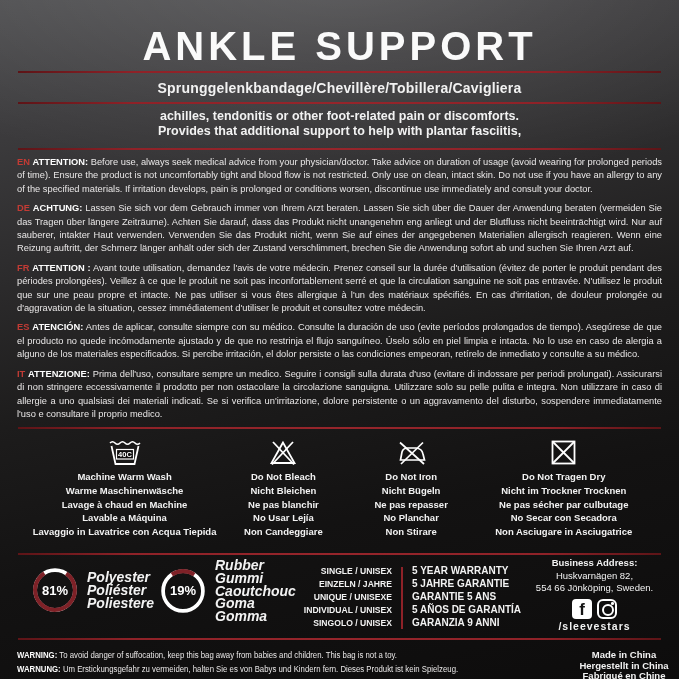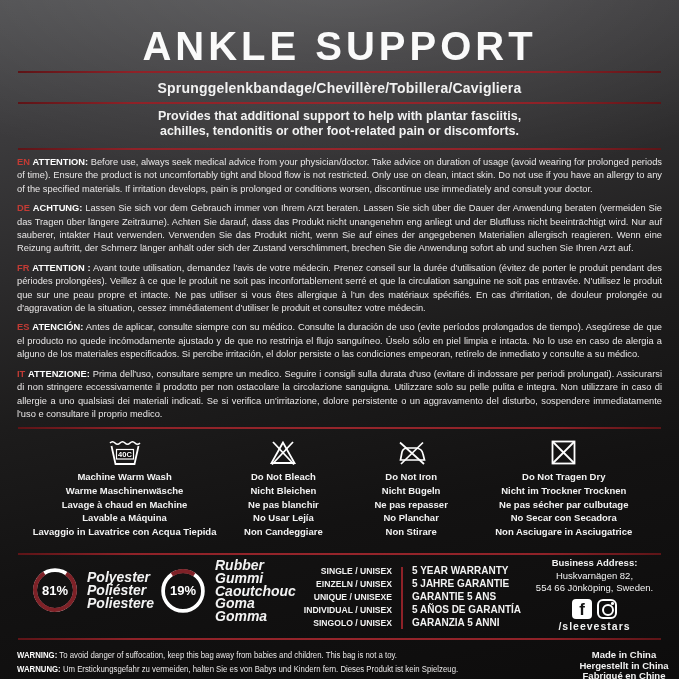--- a/index.html
+++ b/index.html
@@ -65,22 +65,22 @@
 </head>
 <body>
 
 <div class="poster">
 
   <div class="title">ANKLE SUPPORT</div>
   <div class="redline"></div>
   <div class="subtitle">Sprunggelenkbandage/Chevillère/Tobillera/Cavigliera</div>
   <div class="redline"></div>
   <div class="tagline">
+    <div>achilles, tendonitis or other foot-related pain or discomforts.</div>
     <div>Provides that additional support to help with plantar fasciitis,</div>
-    <div>achilles, tendonitis or other foot-related pain or discomforts.</div>
   </div>
   <div class="redline"></div>
 
   <div class="warn-block">
     <p class="warn"><span class="lang">EN</span> <span class="wlabel">ATTENTION:</span> <span>Before use, always seek medical advice from your physician/doctor. Take advice on duration of usage (avoid wearing for prolonged periods of time). Ensure the product is not uncomfortably tight and blood flow is not restricted. Only use on clean, intact skin. Do not use if you have an allergy to any of the specified materials. If irritation develops, pain is prolonged or conditions worsen, discontinue use immediately and consult your doctor.</span></p>
     <p class="warn"><span class="lang">DE</span> <span class="wlabel">ACHTUNG:</span> <span>Lassen Sie sich vor dem Gebrauch immer von Ihrem Arzt beraten. Lassen Sie sich über die Dauer der Anwendung beraten (vermeiden Sie das Tragen über längere Zeiträume). Achten Sie darauf, dass das Produkt nicht unangenehm eng anliegt und der Blutfluss nicht beeinträchtigt wird. Nur auf sauberer, intakter Haut verwenden. Verwenden Sie das Produkt nicht, wenn Sie auf eines der angegebenen Materialien allergisch reagieren. Wenn eine Reizung auftritt, der Schmerz länger anhält oder sich der Zustand verschlimmert, brechen Sie die Anwendung sofort ab und suchen Sie Ihren Arzt auf.</span></p>
     <p class="warn"><span class="lang">FR</span> <span class="wlabel">ATTENTION :</span> <span>Avant toute utilisation, demandez l'avis de votre médecin. Prenez conseil sur la durée d'utilisation (évitez de porter le produit pendant des périodes prolongées). Veillez à ce que le produit ne soit pas inconfortablement serré et que la circulation sanguine ne soit pas entravée. N'utilisez le produit que sur une peau propre et intacte. Ne pas utiliser si vous êtes allergique à l'un des matériaux spécifiés. En cas d'irritation, de douleur prolongée ou d'aggravation de la situation, cessez immédiatement d'utiliser le produit et consultez votre médecin.</span></p>
     <p class="warn"><span class="lang">ES</span> <span class="wlabel">ATENCIÓN:</span> <span>Antes de aplicar, consulte siempre con su médico. Consulte la duración de uso (evite períodos prolongados de tiempo). Asegúrese de que el producto no quede incómodamente ajustado y de que no restrinja el flujo sanguíneo. Úselo sólo en piel limpia e intacta. No lo use en caso de alergia a alguno de los materiales especificados. Si percibe irritación, el dolor persiste o las condiciones empeoran, retírelo de inmediato y consulte a su médico.</span></p>
     <p class="warn"><span class="lang">IT</span> <span class="wlabel">ATTENZIONE:</span> <span>Prima dell'uso, consultare sempre un medico. Seguire i consigli sulla durata d'uso (evitare di indossare per periodi prolungati). Assicurarsi di non stringere eccessivamente il prodotto per non ostacolare la circolazione sanguigna. Utilizzare solo su pelle pulita e integra. Non utilizzare in caso di allergie a uno qualsiasi dei materiali indicati. Se si verifica un'irritazione, dolore persistente o un aggravamento del disturbo, sospendere immediatamente l'uso e consultare il proprio medico.</span></p>
   </div>
@@ -173,32 +173,32 @@
       <div class="mat-names">
         <div>Rubber</div>
         <div>Gummi</div>
         <div>Caoutchouc</div>
         <div>Goma</div>
         <div>Gomma</div>
       </div>
     </div>
     <div class="pack-col">
       <div>SINGLE / UNISEX</div>
-      <div>EINZELN / UNISEX</div>
+      <div>EINZELN / JAHRE</div>
       <div>UNIQUE / UNISEXE</div>
       <div>INDIVIDUAL / UNISEX</div>
       <div>SINGOLO / UNISEX</div>
     </div>
     <div class="vredline"></div>
     <div class="warranty-col">
       <div>5 YEAR WARRANTY</div>
       <div>5 JAHRE GARANTIE</div>
       <div>GARANTIE 5 ANS</div>
       <div>5 AÑOS DE GARANTÍA</div>
-      <div>GARANZIA 5 ANNI</div>
+      <div>GARANZIA 9 ANNI</div>
     </div>
     <div class="biz-col">
       <div class="biz-line"><b>Business Address:</b> <span>Huskvarnägen 82,</span></div>
       <div class="biz-line">554 66 Jönköping, Sweden.</div>
       <div class="social">
         <span class="fb-icon">f</span>
         <span class="ig-icon">
             <span class="ig-lens"></span>
             <span class="ig-dot"></span>
           </span>

